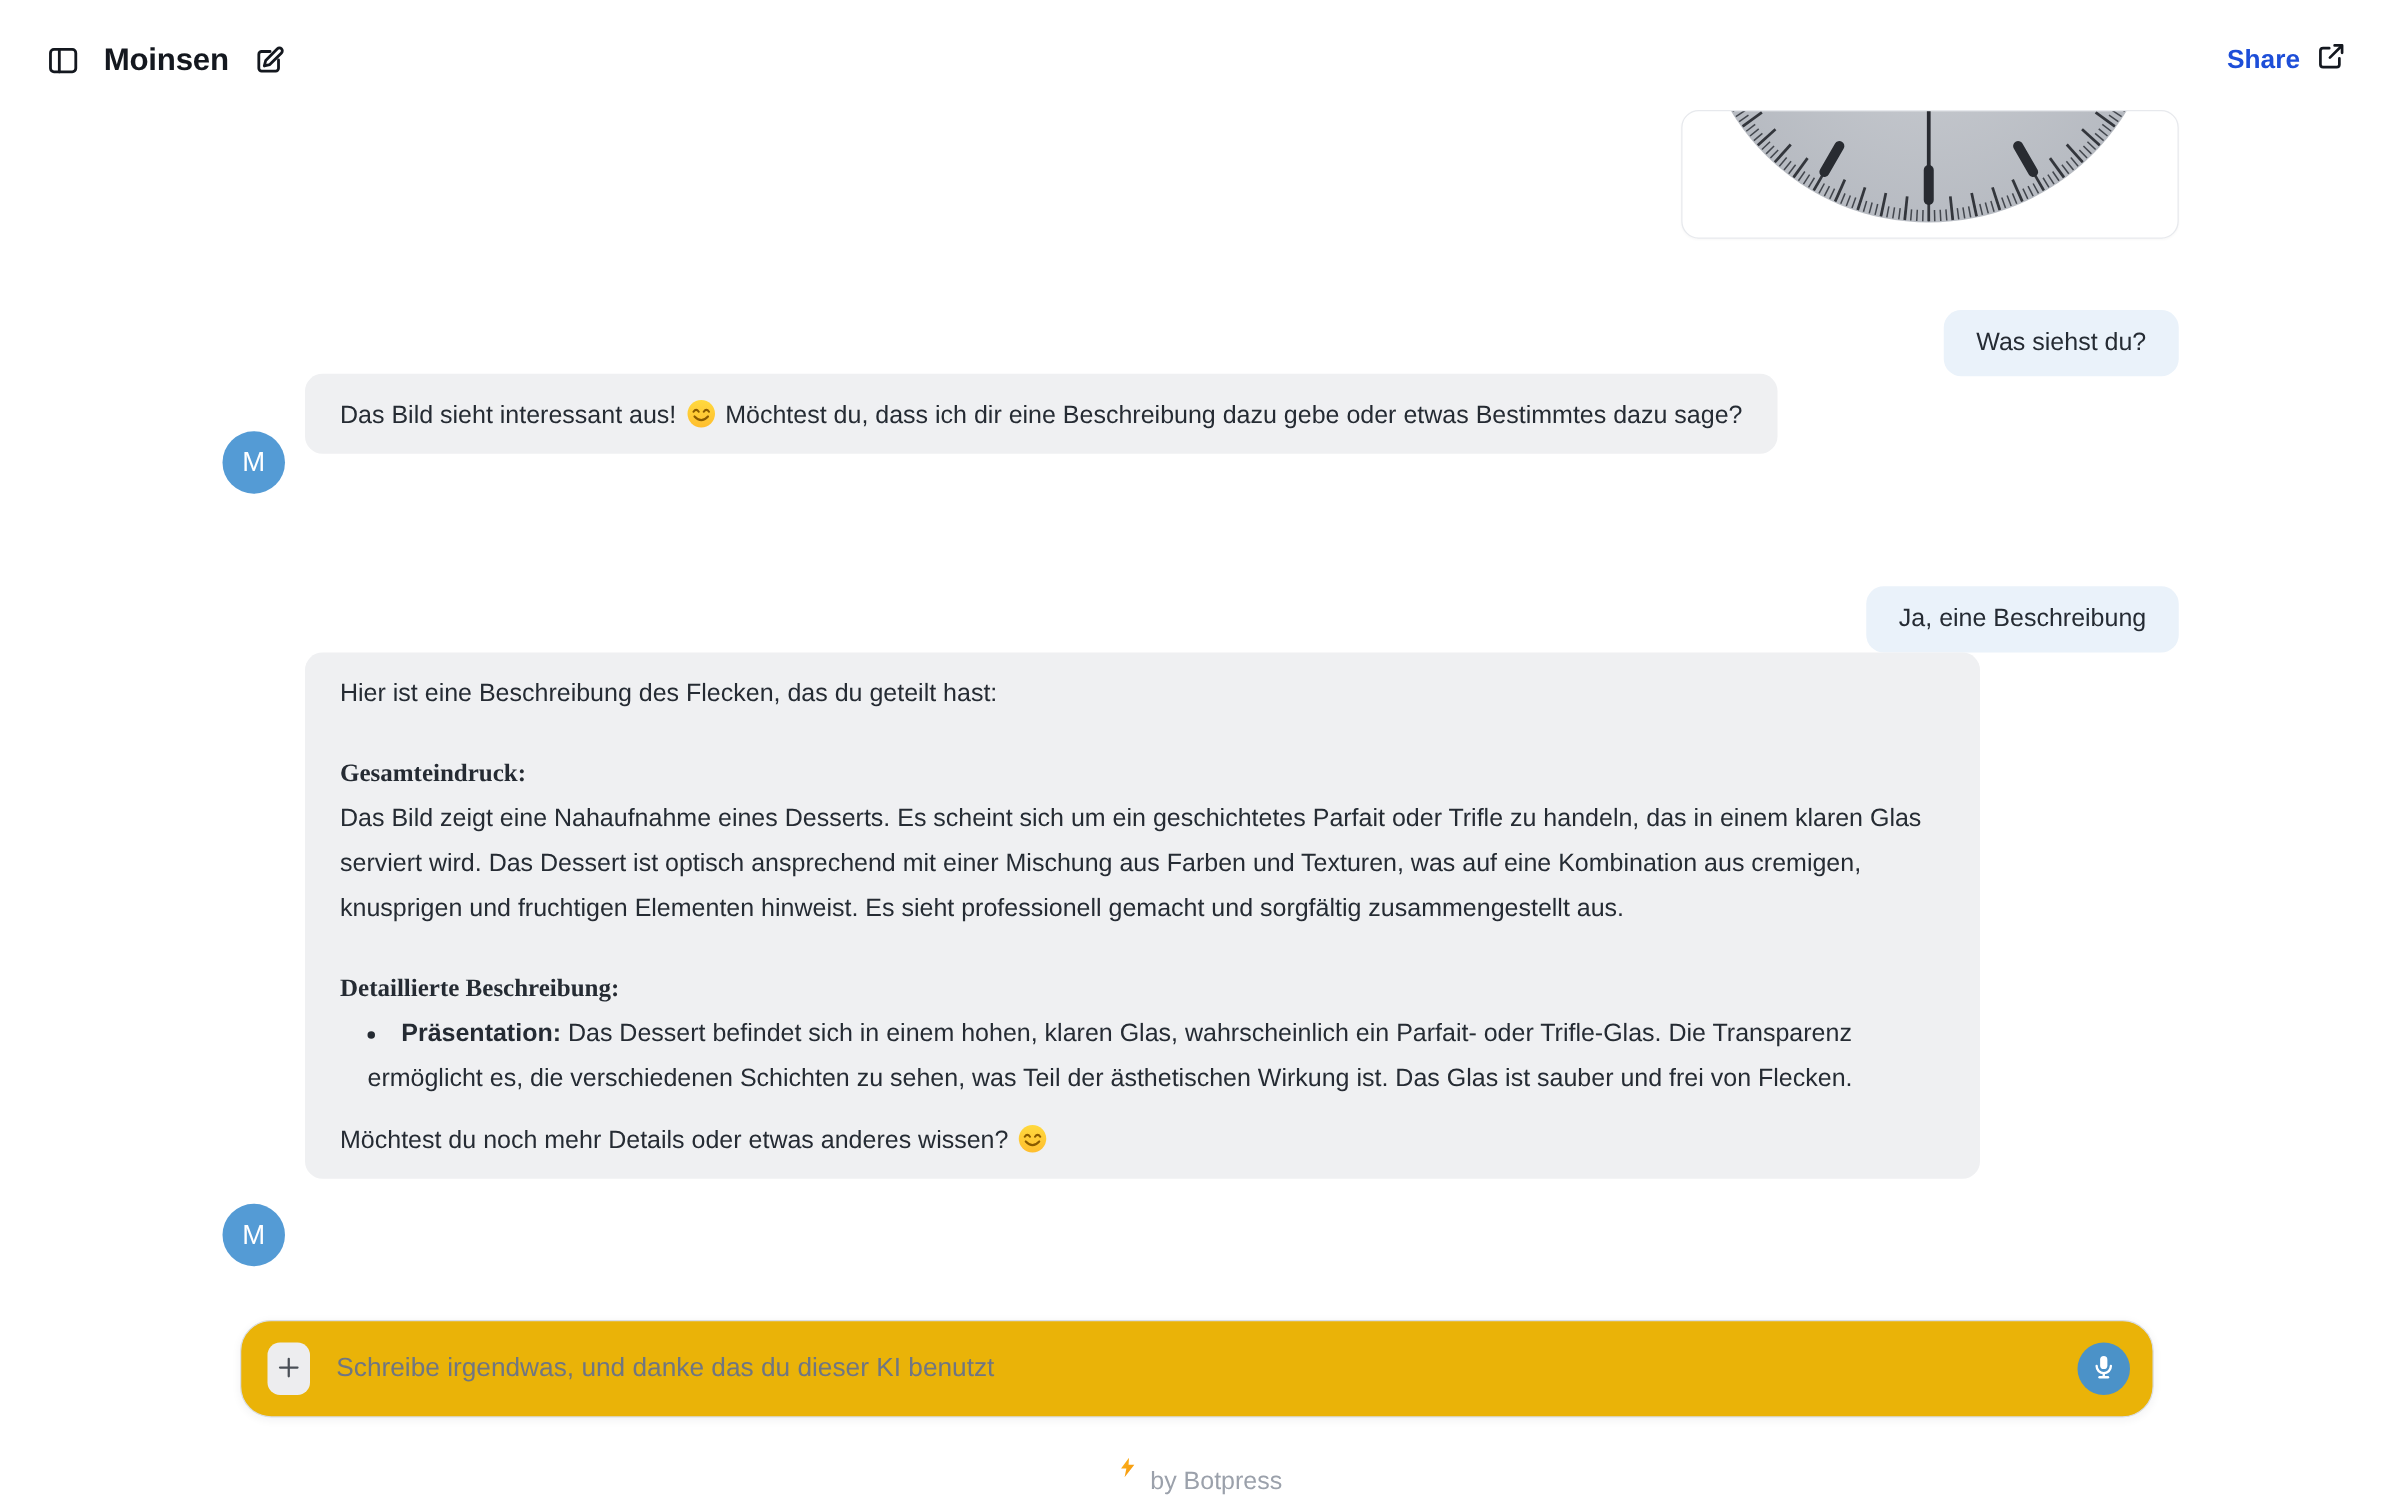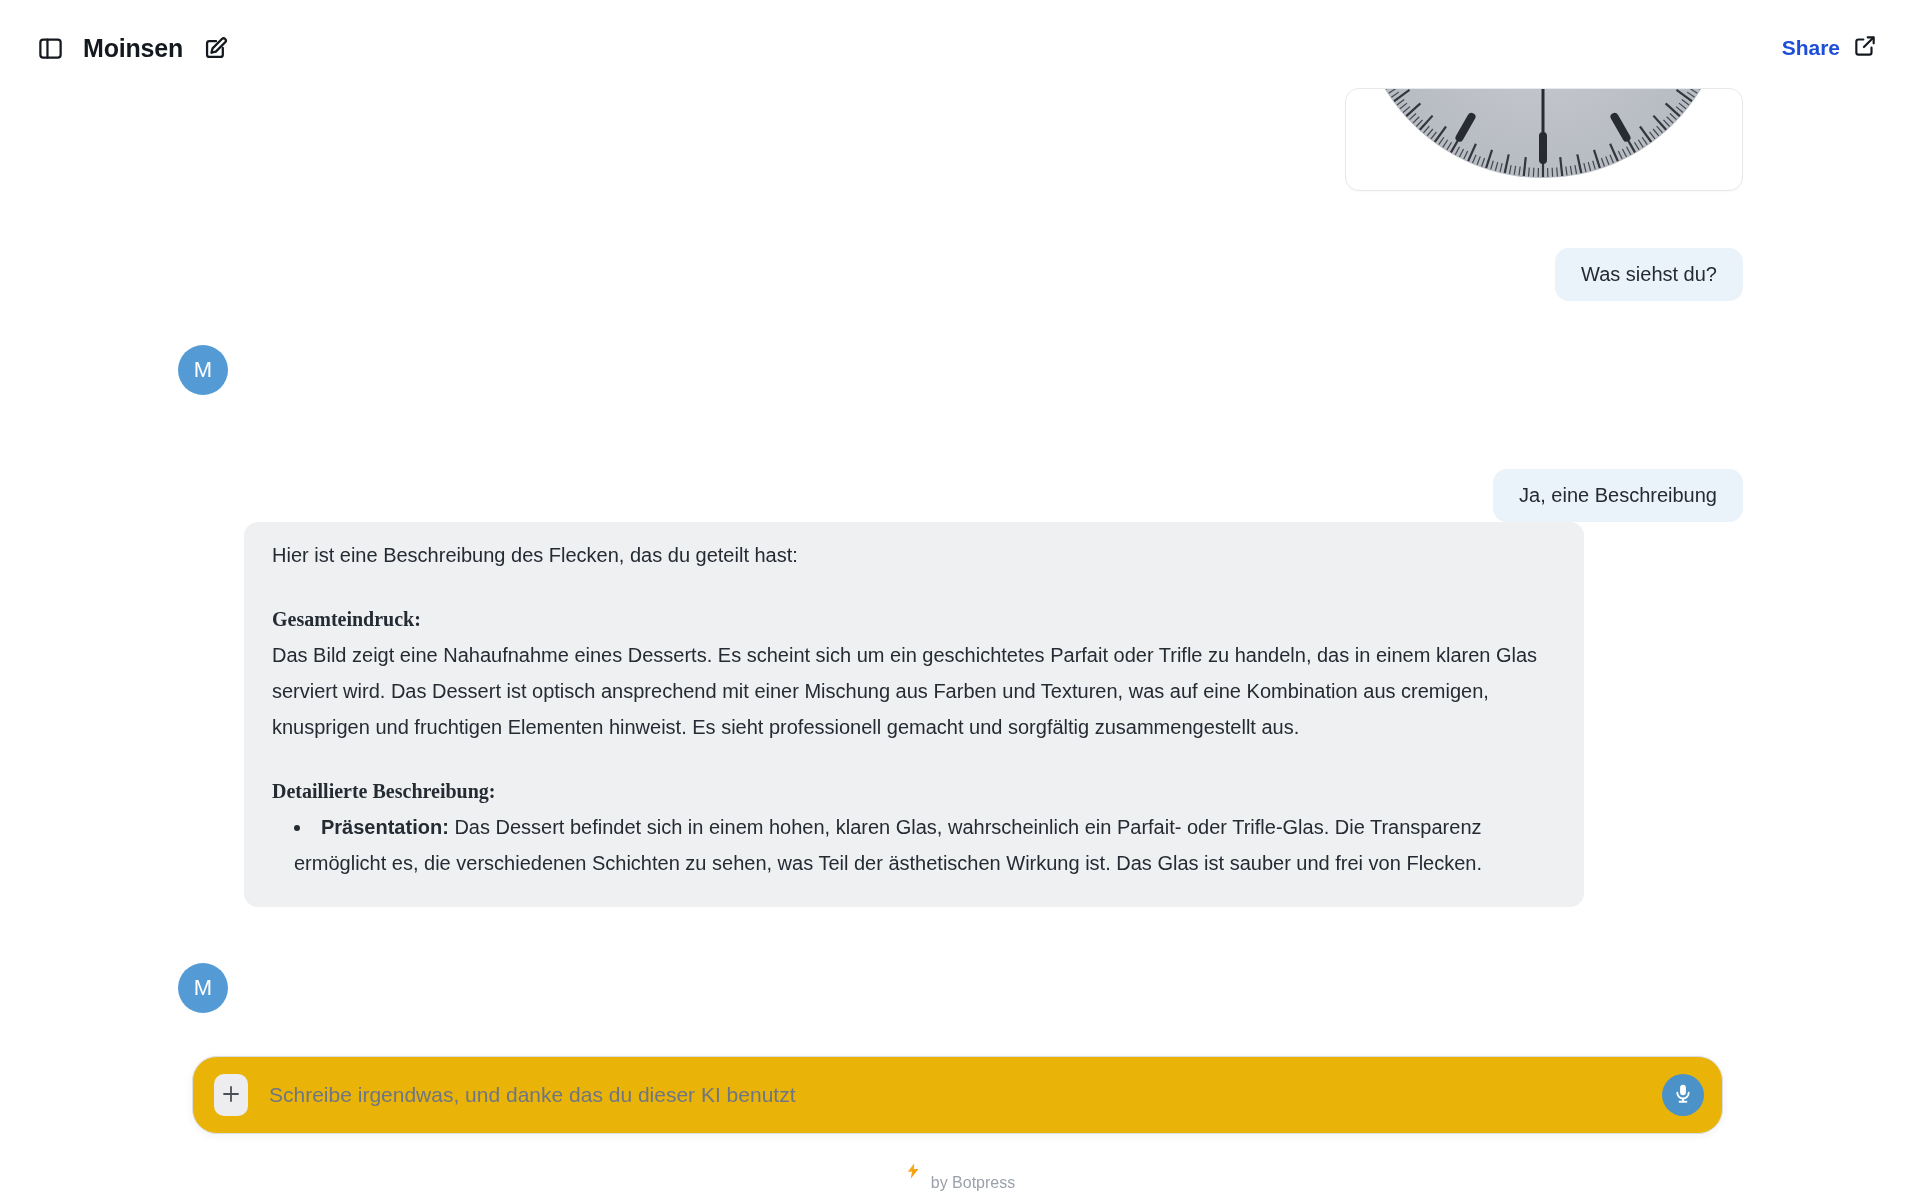--- a/index.html
+++ b/index.html
@@ -72,21 +72,21 @@
   .composer-input::placeholder{color:#6f7683;opacity:1;}
   .mic-btn{
     width:42px;height:42px;border:none;border-radius:50%;background:var(--mic-blue,#4b92c8);
     display:flex;align-items:center;justify-content:center;cursor:pointer;flex:0 0 auto;
   }
   
   .footer{
     position:absolute;left:0;top:1150px;width:1920px;display:flex;align-items:center;
     justify-content:center;gap:9px;
   }
-  .footer-text{font-size:16px;color:var(--muted,#9ba1ab);margin-top:24px;}
+  .footer-text{font-size:20px;color:var(--muted,#9ba1ab);margin-top:24px;}
   .bolt{width:17px;height:22px;}
   .hidden-defs{position:absolute;width:0;height:0;overflow:hidden;}
 </style>
 </head>
 <body>
 
 <div class="app">
 
   <svg class="hidden-defs" aria-hidden="true">
     <defs>
@@ -468,37 +468,48 @@
         </svg>
     </div>
 
     <div class="user-bubble user-bubble-1">
       <span>Was siehst du?</span>
     </div>
 
     <div class="avatar avatar-1">
       <span>M</span>
     </div>
+    <div class="bot-bubble bot-bubble-1">
+      <p><span>Das Bild sieht interessant aus!</span>
+        <svg class="emoji">
+            <use href="#sym-emoji-smile"></use>
+          </svg>
+        <span>Möchtest du, dass ich dir eine Beschreibung dazu gebe oder etwas Bestimmtes dazu sage?</span></p>
+    </div>
 
     <div class="user-bubble user-bubble-2">
       <span>Ja, eine Beschreibung</span>
     </div>
 
     <div class="avatar avatar-2">
       <span>M</span>
     </div>
     <div class="bot-bubble bot-bubble-2">
       <p>Hier ist eine Beschreibung des Flecken, das du geteilt hast:</p>
       <p><span class="section-title">Gesamteindruck:</span><br>
         <span>Das Bild zeigt eine Nahaufnahme eines Desserts. Es scheint sich um ein geschichtetes Parfait oder Trifle zu handeln, das in einem klaren Glas serviert wird. Das Dessert ist optisch ansprechend mit einer Mischung aus Farben und Texturen, was auf eine Kombination aus cremigen, knusprigen und fruchtigen Elementen hinweist. Es sieht professionell gemacht und sorgfältig zusammengestellt aus.</span></p>
       <p style="margin:0"><span class="section-title">Detaillierte Beschreibung:</span></p>
       <ul>
         <li><strong>Präsentation:</strong>
           <span>Das Dessert befindet sich in einem hohen, klaren Glas, wahrscheinlich ein Parfait- oder Trifle-Glas. Die Transparenz ermöglicht es, die verschiedenen Schichten zu sehen, was Teil der ästhetischen Wirkung ist. Das Glas ist sauber und frei von Flecken.</span></li>
       </ul>
+      <p><span>Möchtest du noch mehr Details oder etwas anderes wissen?</span>
+        <svg class="emoji">
+            <use href="#sym-emoji-smile"></use>
+          </svg></p>
     </div>
   </div>
 
   <div class="composer">
     <button class="attach-btn">
       <span>
         <svg width="24" height="24" viewBox="0 0 24 24" fill="none" stroke="#4a4f57" stroke-width="1.8" stroke-linecap="round">
           <line x1="12" y1="5" x2="12" y2="19"></line>
             <line x1="5" y1="12" x2="19" y2="12"></line>
         </svg>

